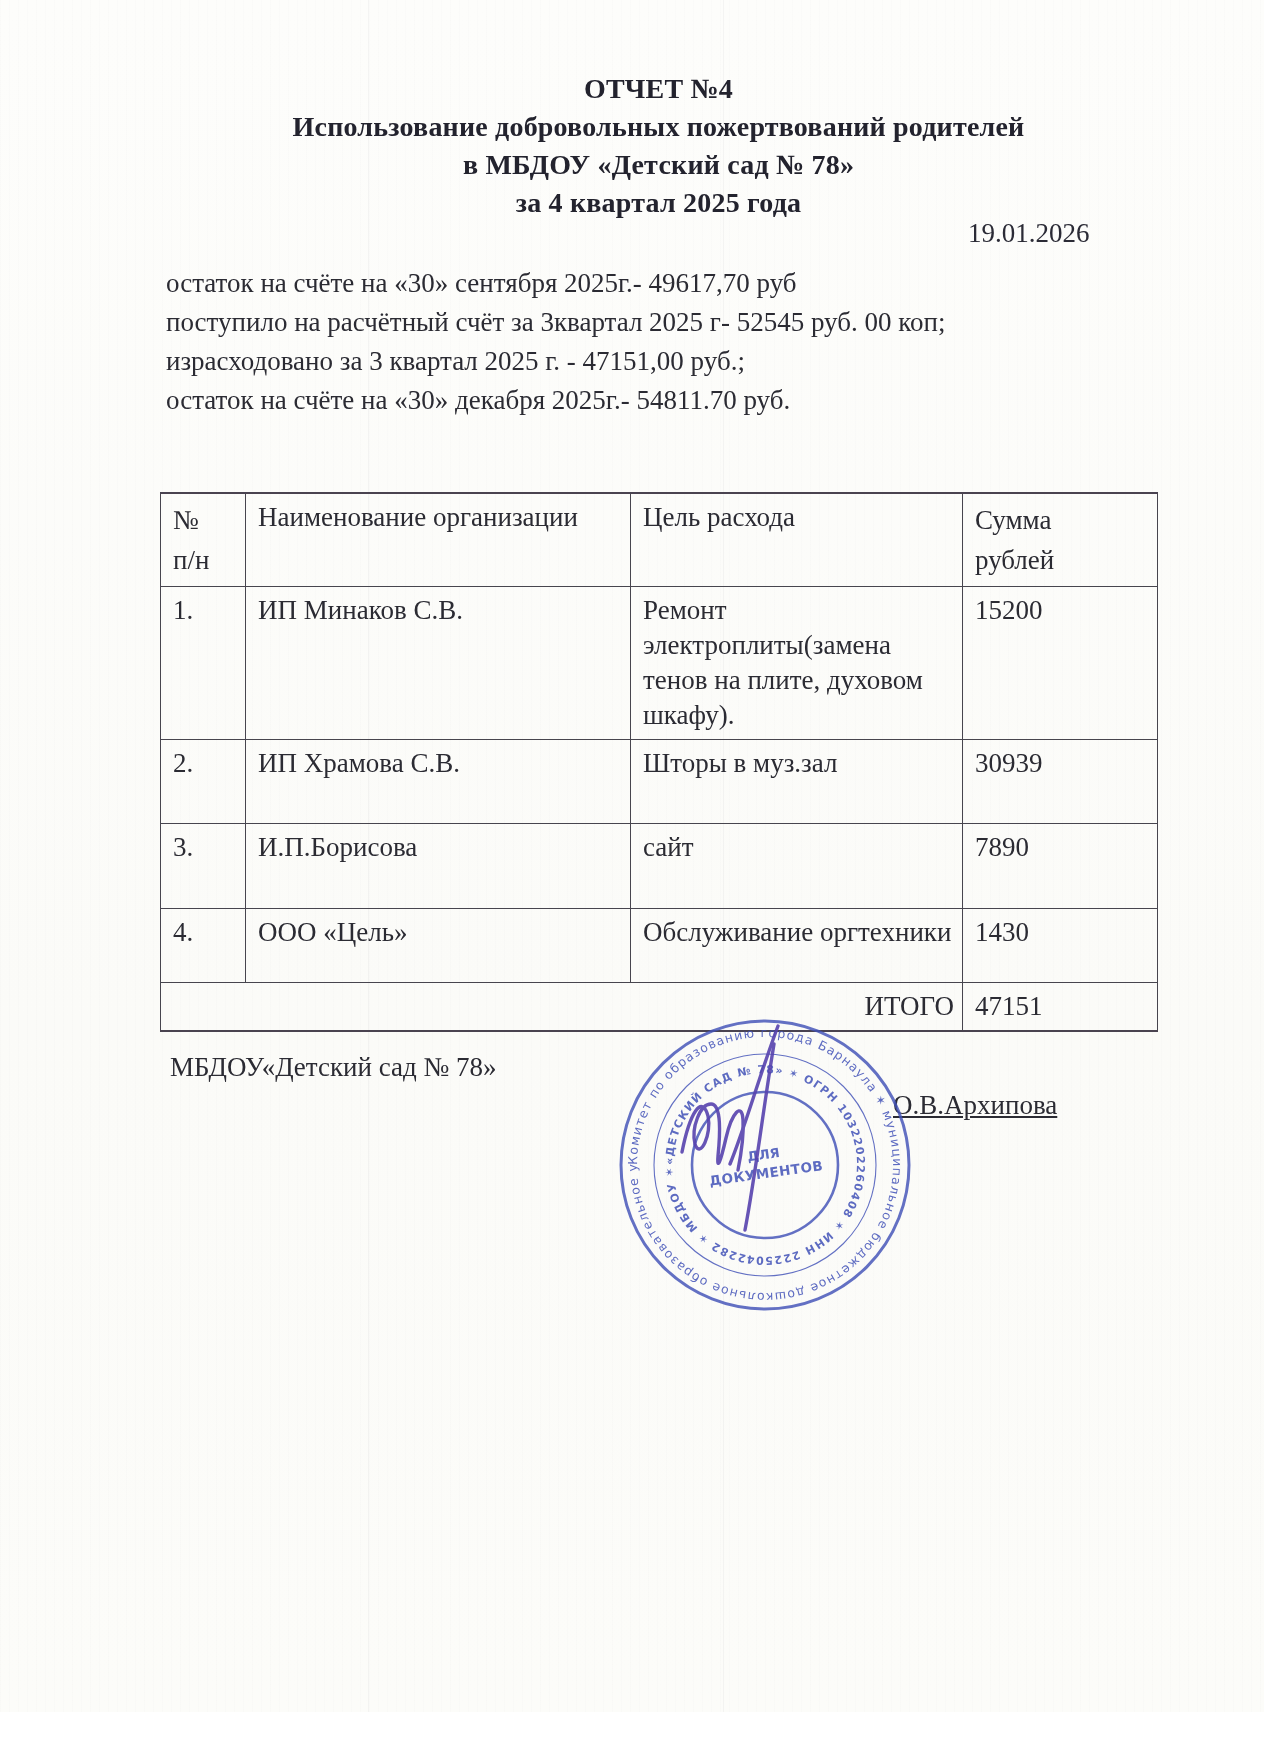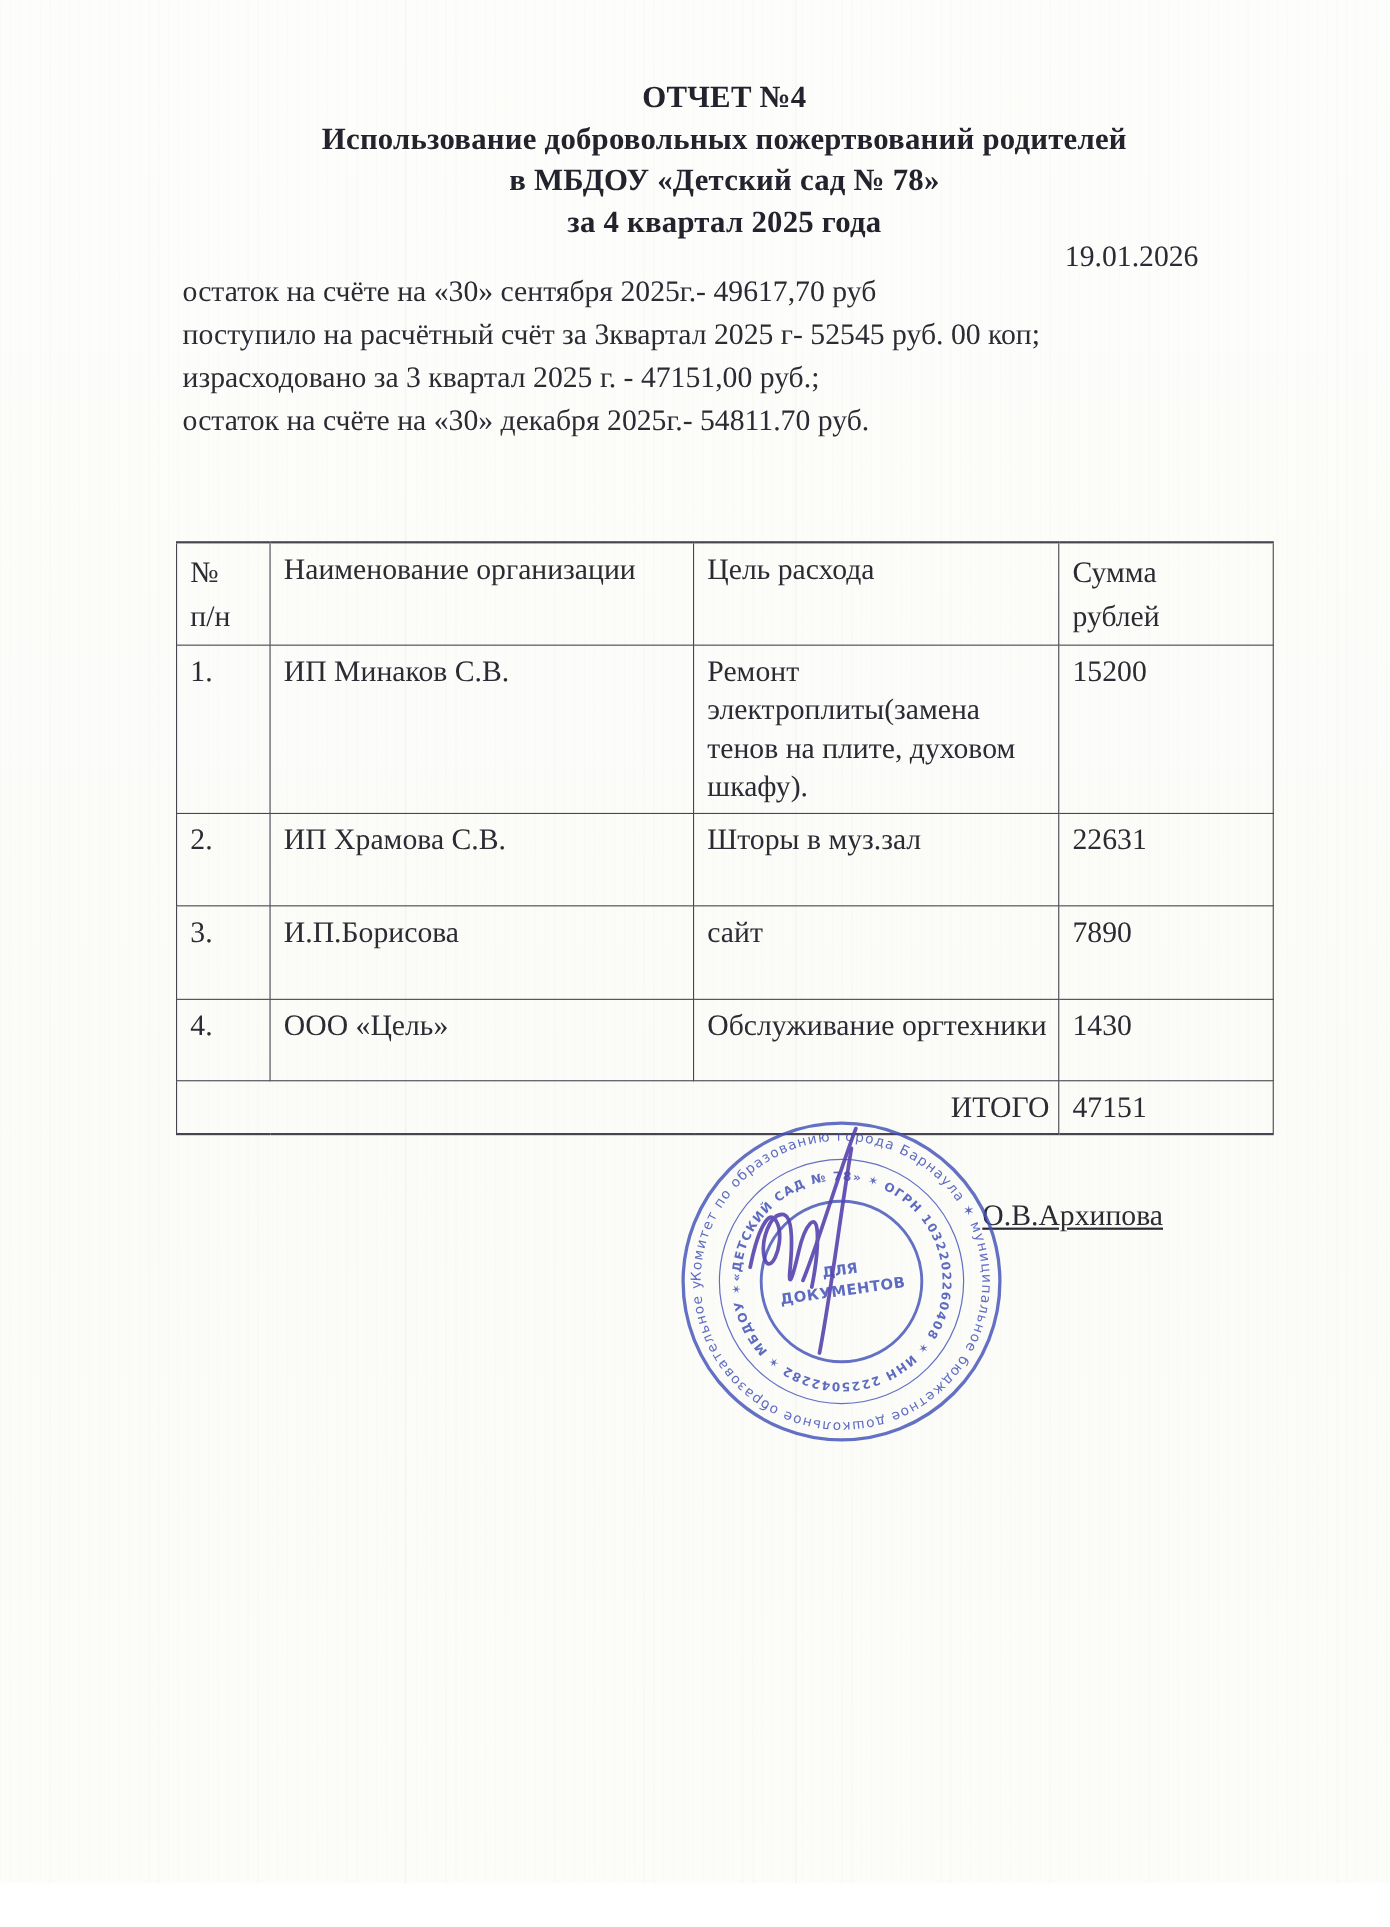--- a/index.html
+++ b/index.html
@@ -9,21 +9,21 @@
     background:
       repeating-linear-gradient(90deg, rgba(40,40,70,0.012) 0 1px, transparent 1px 9px),
       linear-gradient(180deg,#fdfdfb 0%,#fbfbf8 60%,#fcfcf9 100%);
     font-family:"Liberation Serif","DejaVu Serif",serif;
     color:#2b2b33;
   }
   .streak{position:absolute;top:0;bottom:0;width:1px;background:rgba(70,70,100,0.05);}
   .title-block{position:absolute;left:160px;top:70px;width:997px;text-align:center;
     font-weight:700;font-size:28px;line-height:38px;color:#23232e;letter-spacing:.2px;}
   .date-line{position:absolute;left:968px;top:218px;font-size:27px;color:#2b2b36;}
-  .summary{position:absolute;left:166px;top:246px;font-size:27px;line-height:39px;color:#2b2b33;}
+  .summary{position:absolute;left:166px;top:264px;font-size:27px;line-height:39px;color:#2b2b33;}
   table.expenses{
     position:absolute;left:160px;top:492px;width:997px;
     border-collapse:collapse;table-layout:fixed;
     font-size:27px;line-height:35px;color:#2b2b33;
   }
   table.expenses td{border:1.6px solid #47454e;vertical-align:top;padding:6px 8px 6px 12px;}
   table.expenses .outer-top{border-top:2.4px solid #4a4350;}
   table.expenses .outer-bottom{border-bottom:2.4px solid #4a4350;}
   td.num-col{padding-left:15px;}
   td.sum-col{padding-left:14px;}
@@ -82,21 +82,21 @@
     <tr style="height:142px">
       <td class="num-col">1.</td>
       <td>ИП Минаков С.В.</td>
       <td>Ремонт электроплиты(замена тенов на плите, духовом шкафу).</td>
       <td class="sum-col">15200</td>
     </tr>
     <tr style="height:84px">
       <td class="num-col">2.</td>
       <td>ИП Храмова С.В.</td>
       <td>Шторы в муз.зал</td>
-      <td class="sum-col">22631</td>
+      <td class="sum-col">30939</td>
     </tr>
     <tr style="height:85px">
       <td class="num-col">3.</td>
       <td>И.П.Борисова</td>
       <td>сайт</td>
       <td class="sum-col">7890</td>
     </tr>
     <tr style="height:74px">
       <td class="num-col">4.</td>
       <td>ООО «Цель»</td>
@@ -104,20 +104,21 @@
       <td class="sum-col">1430</td>
     </tr>
     <tr style="height:48px">
       <td colspan="3" class="total-label-cell outer-bottom">ИТОГО</td>
       <td class="sum-col total-value-cell outer-bottom">47151</td>
     </tr>
   </tbody>
     </table>
 
   <div class="sig-left">
+    <div>МБДОУ«Детский сад № 78»</div>
   </div>
   <div class="sig-name">О.В.Архипова</div>
 
   <div class="stamp-wrap">
     <svg width="306" height="306" viewBox="0 0 306 306">
       <defs>
         <path id="outerRing" d="M 25,153 A 128,128 0 1 1 281,153 A 128,128 0 1 1 25,153"></path>
         <path id="middleRing" d="M 61,153 A 92,92 0 1 1 245,153 A 92,92 0 1 1 61,153"></path>
       </defs>
       <g stroke="#4252b8" fill="none" opacity="0.82">

